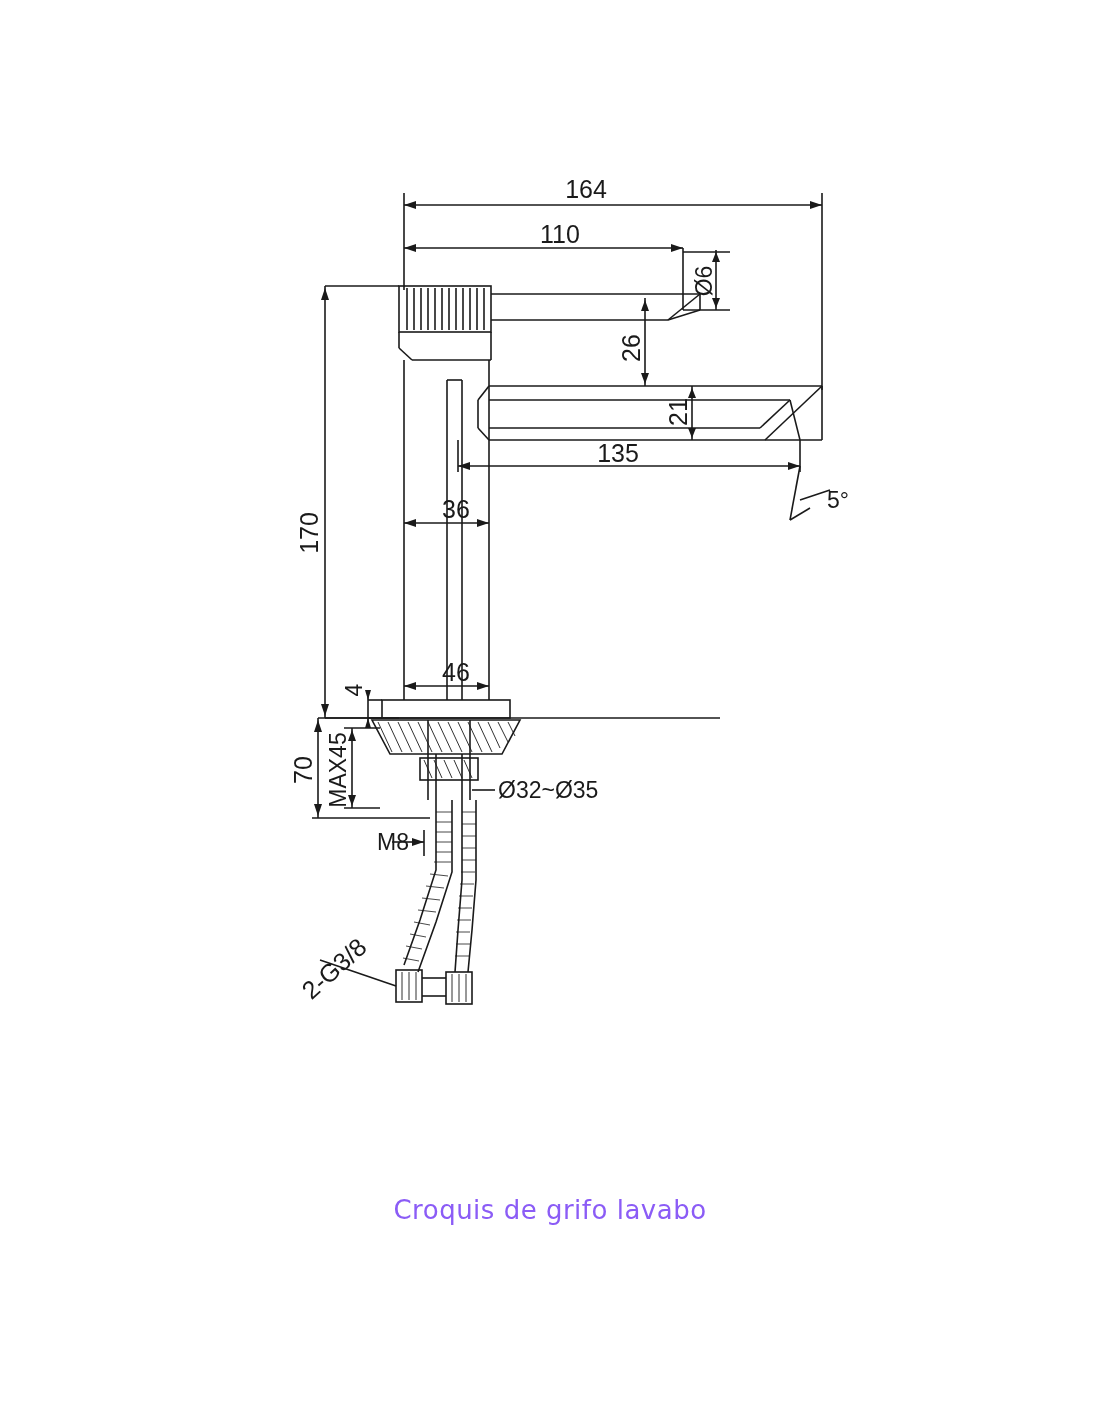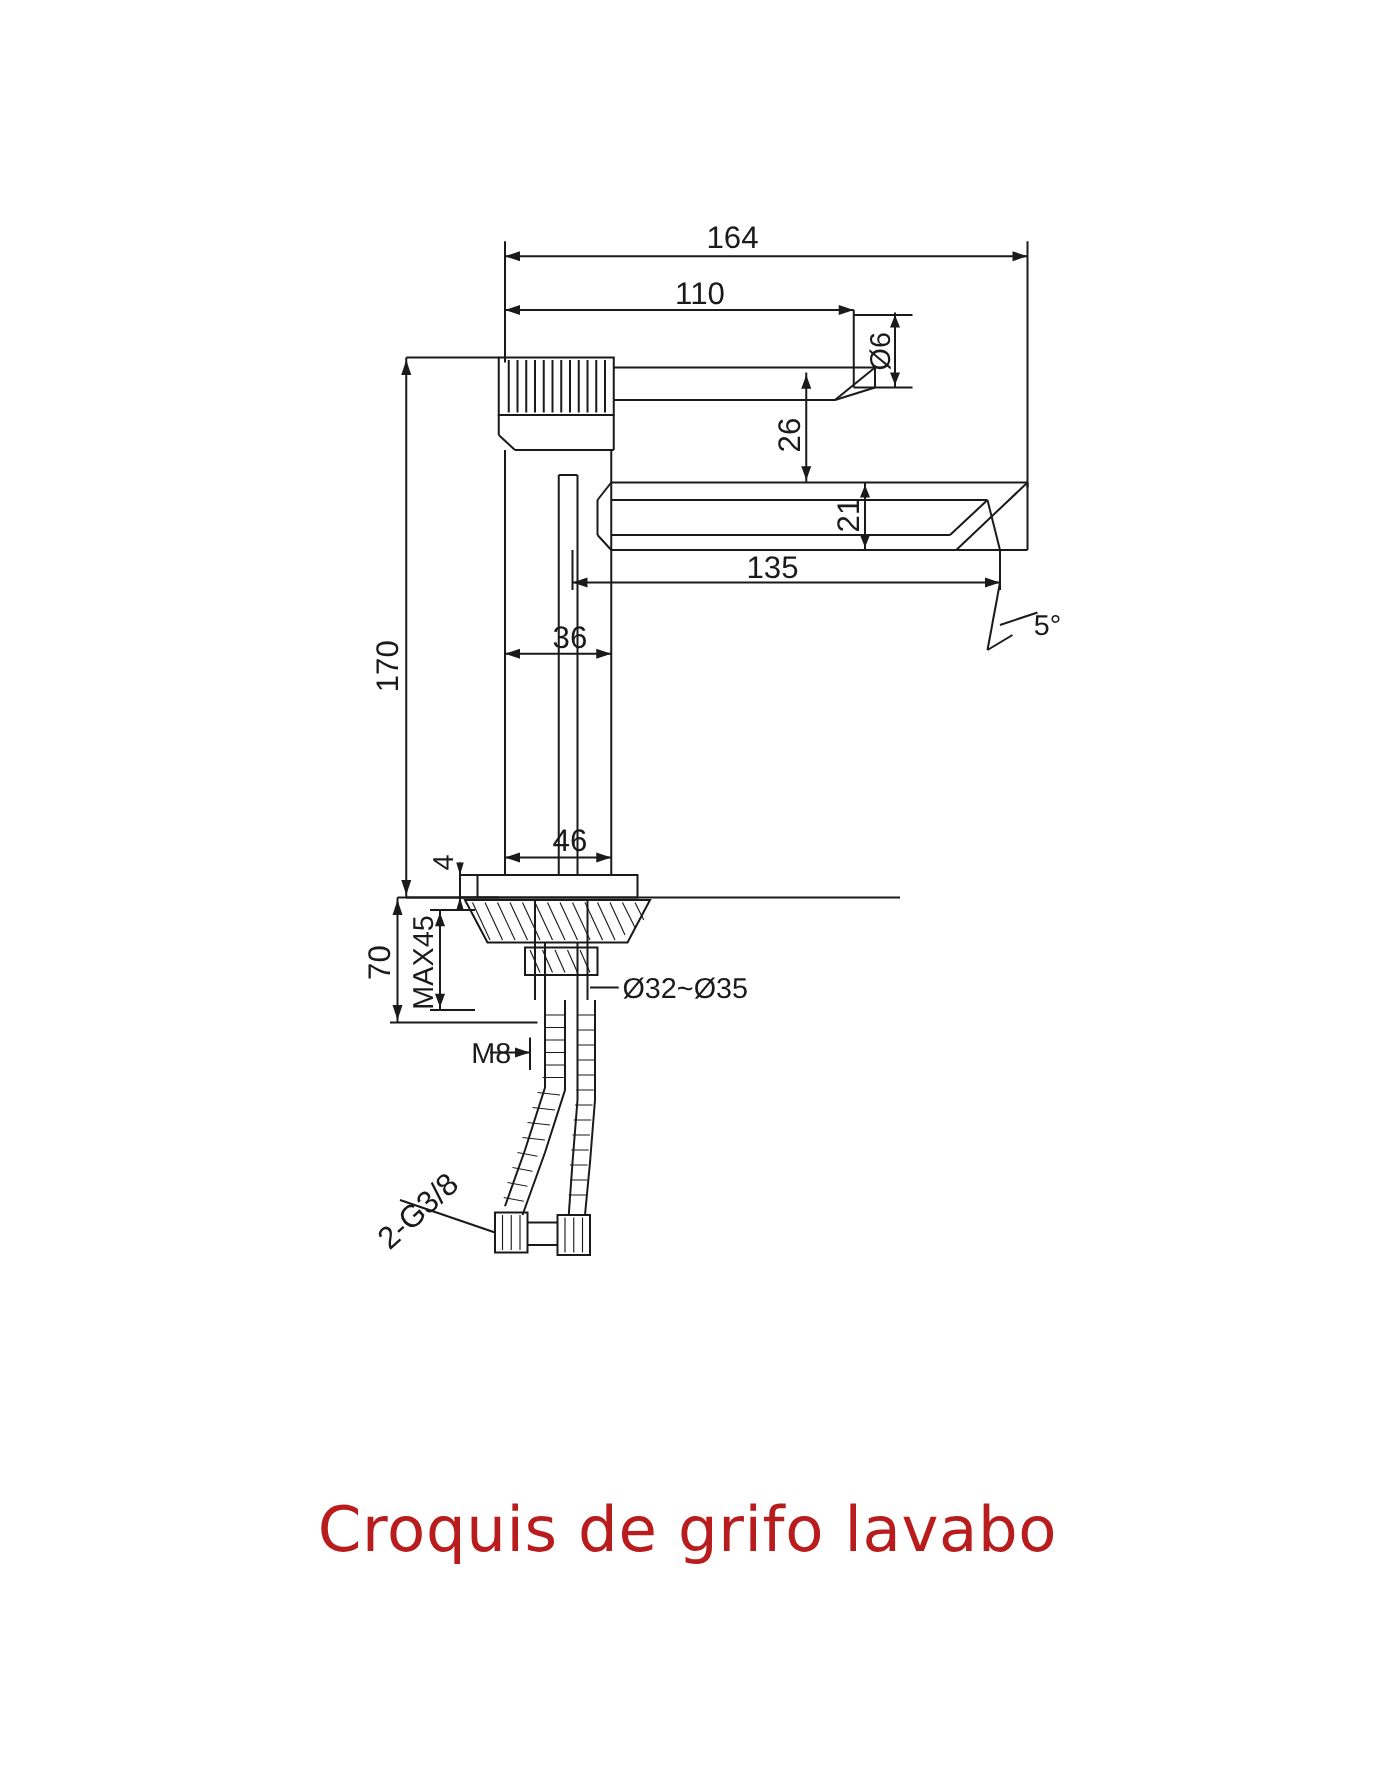--- a/index.html
+++ b/index.html
@@ -26,23 +26,23 @@
     display: block;
     width: 1100px;
     height: 1150px;
   }
   .caption {
     position: absolute;
     left: 0;
     top: 1195px;
     width: 1100px;
     text-align: center;
-    font-size: 50px;
+    font-size: 26px;
     letter-spacing: 0.5px;
-    color: #b91c1c;
+    color: #8b5cf6;
     font-family: "DejaVu Sans", sans-serif;
     font-weight: 400;
   }
   text {
     font-family: "Liberation Sans", sans-serif;
     fill: #1a1a1a;
   }
 </style>
 </head>
 <body>

